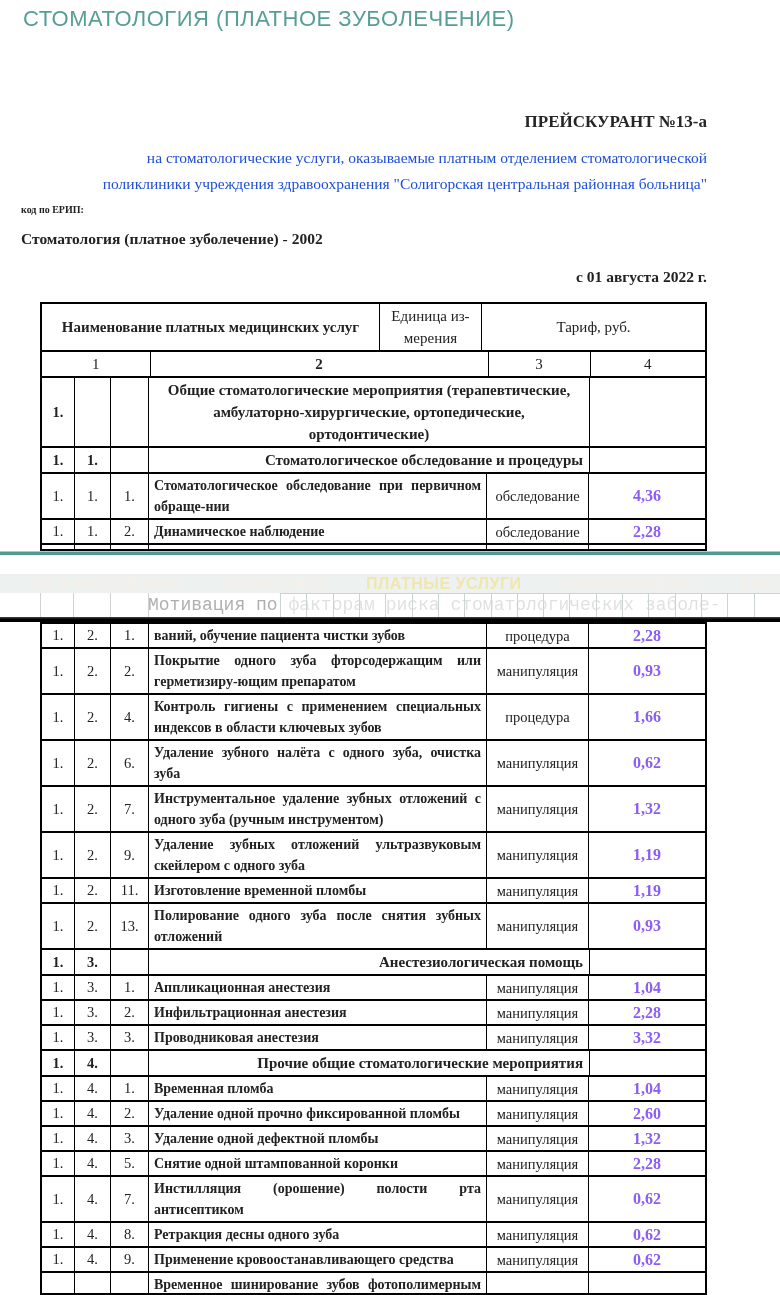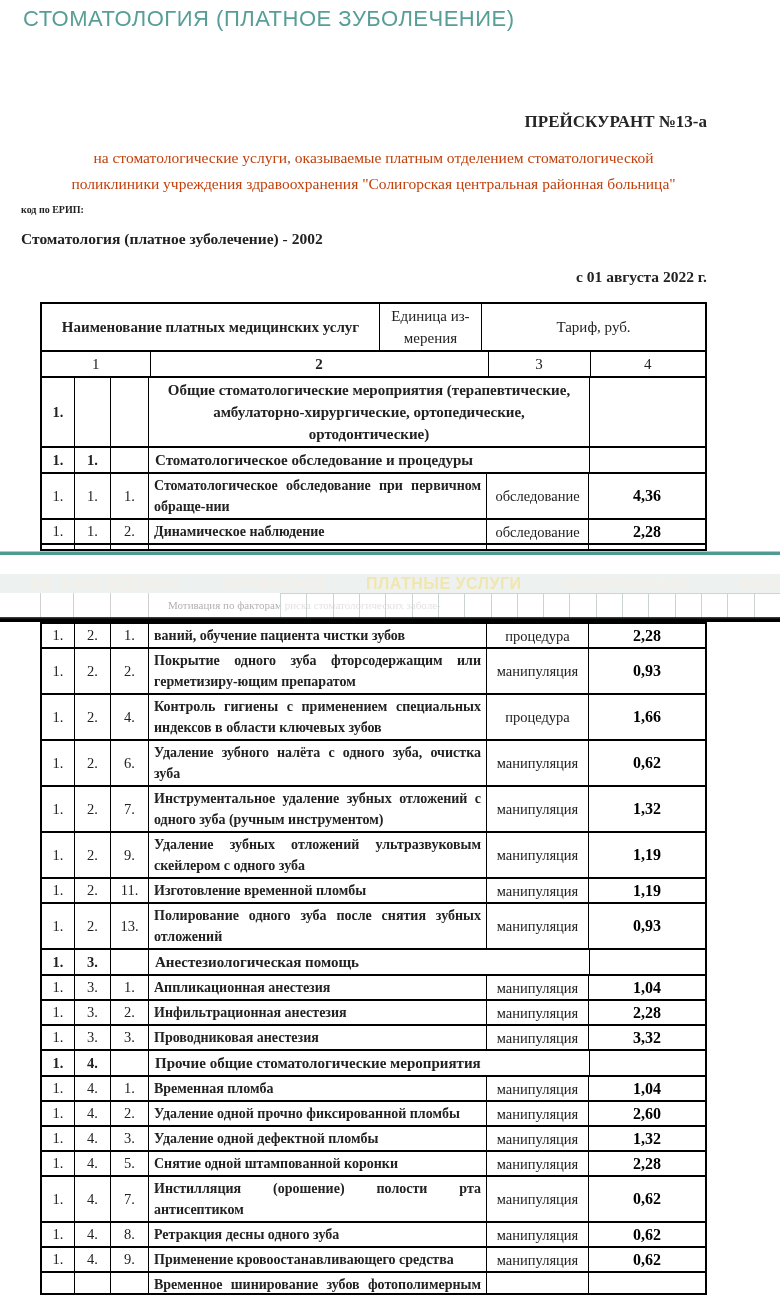--- a/index.html
+++ b/index.html
@@ -6,22 +6,22 @@
   body{width:780px;height:1295px;position:relative;background:#fff;overflow:hidden;
        font-family:"Liberation Serif",serif;color:#222;}
 
   
   .site-title{position:absolute;left:23px;top:6px;font-family:"Liberation Sans",sans-serif;
       font-size:22px;letter-spacing:.5px;color:#579e97;font-weight:400;}
 
   
   .doc-heading{position:absolute;left:40px;top:112px;width:667px;text-align:right;
       font-size:17px;font-weight:bold;color:#262626;}
-  .doc-sub{position:absolute;left:40px;top:145px;width:667px;text-align:center;
-      font-size:15.5px;line-height:26px;color:#c2410c;}
+  .doc-sub{position:absolute;left:40px;top:145px;width:667px;text-align:right;
+      font-size:15.5px;line-height:26px;color:#1d4ed8;}
   .erip-label{position:absolute;left:21px;top:204px;font-size:10px;font-weight:bold;}
   .erip-value{position:absolute;left:21px;top:230px;font-size:15.5px;font-weight:bold;}
   .eff-date{position:absolute;left:40px;top:268px;width:667px;text-align:right;
       font-size:15.5px;font-weight:bold;}
 
   
   .tbl{position:absolute;left:40px;width:667px;border:2px solid #000;box-sizing:border-box;
       background:#fff;overflow:hidden;}
   .tbl-top{top:302px;height:249px;}
   .tbl-bottom{top:622px;height:673px;}
@@ -29,46 +29,46 @@
   .t-row:last-child{border-bottom:2px solid #000;}
   .cell{box-sizing:border-box;border-right:1.5px solid #000;display:flex;flex-direction:column;
       justify-content:center;overflow:hidden;}
   .cell:last-child{border-right:none;}
   .c-n1{width:33px;align-items:center;}
   .c-n2{width:36px;align-items:center;}
   .c-n3{width:38px;align-items:center;}
   .c-name{width:338px;font-weight:bold;}
   .c-unit{width:102px;align-items:center;text-align:center;}
   .c-tariff{flex:1;align-items:center;text-align:center;}
-  .c-merged{width:441px;align-items:flex-start;text-align:center;}
+  .c-merged{width:441px;align-items:flex-end;text-align:center;}
   .num-txt{font-size:14.5px;padding:1px 2px;}
   .name-txt{display:block;width:100%;box-sizing:border-box;padding:1px 5px;font-size:14px;
       line-height:21px;text-align:justify;}
   .unit-txt{font-size:14.5px;line-height:20px;padding:1px 2px;}
-  .tariff-txt{font-size:16px;line-height:20px;font-weight:bold;color:#000000;}
+  .tariff-txt{font-size:16px;line-height:20px;font-weight:bold;color:#8b5cf6;}
   .sec-title{font-size:15px;font-weight:bold;line-height:22px;padding:1px 6px;text-align:center;}
   .sec-num{font-weight:bold;}
   
   .h-row{min-height:48px;}
   .h-cell-num{width:108.5px;}
   .h-txt{font-size:15px;line-height:22px;text-align:center;padding:1px 4px;}
   .d-row{min-height:20px;}
 
   
   .teal-line{position:absolute;left:0;top:551px;width:780px;height:3px;background:#4f9a93;
       border-top:1px solid #b9c8c5;box-sizing:content-box;}
   .nav-bar{position:absolute;left:0;top:574px;width:780px;height:19px;background:#edf2f0;}
   .nav-item{position:absolute;top:0;height:19px;line-height:19px;white-space:nowrap;
       font-family:"Liberation Sans",sans-serif;font-size:16px;font-weight:bold;
       letter-spacing:.5px;color:#f4efe9;}
   .nav-item.active{color:#f1e6ae;}
   .strip-zone{position:absolute;left:0;top:593px;width:780px;height:24px;background:#fff;}
   .ghost-line{position:absolute;top:0;height:24px;width:1px;background:rgba(0,0,0,.18);}
-  .ghost-text{position:absolute;left:168px;top:2px;font-size:11px;line-height:20px;
-      color:rgba(55,55,55,.40);white-space:nowrap;}
+  .ghost-text{position:absolute;left:148px;top:2px;font-size:18px;line-height:20px;
+      color:rgba(55,55,55,.40);white-space:nowrap;font-family:Liberation Mono, monospace;}
   .cells-strip{position:absolute;left:280px;top:0;width:500px;height:24px;display:flex;
       border-top:1px solid #ccd4d2;box-sizing:border-box;}
   .strip-cell{flex:1;border-left:1px solid #ccd4d2;background:rgba(255,255,255,.62);}
   .black-bar{position:absolute;left:0;top:617px;width:780px;height:5px;
       background:linear-gradient(#4a4a4a,#000 45%,#000);}
 </style>
 </head>
 <body>
 
 <div class="site-title">СТОМАТОЛОГИЯ (ПЛАТНОЕ ЗУБОЛЕЧЕНИЕ)</div>

